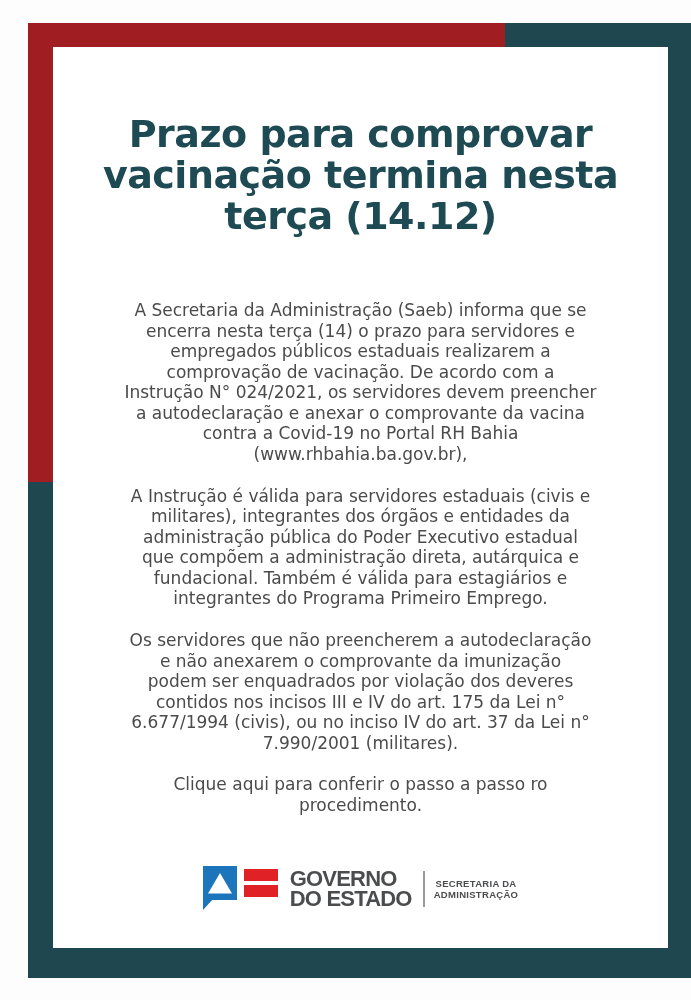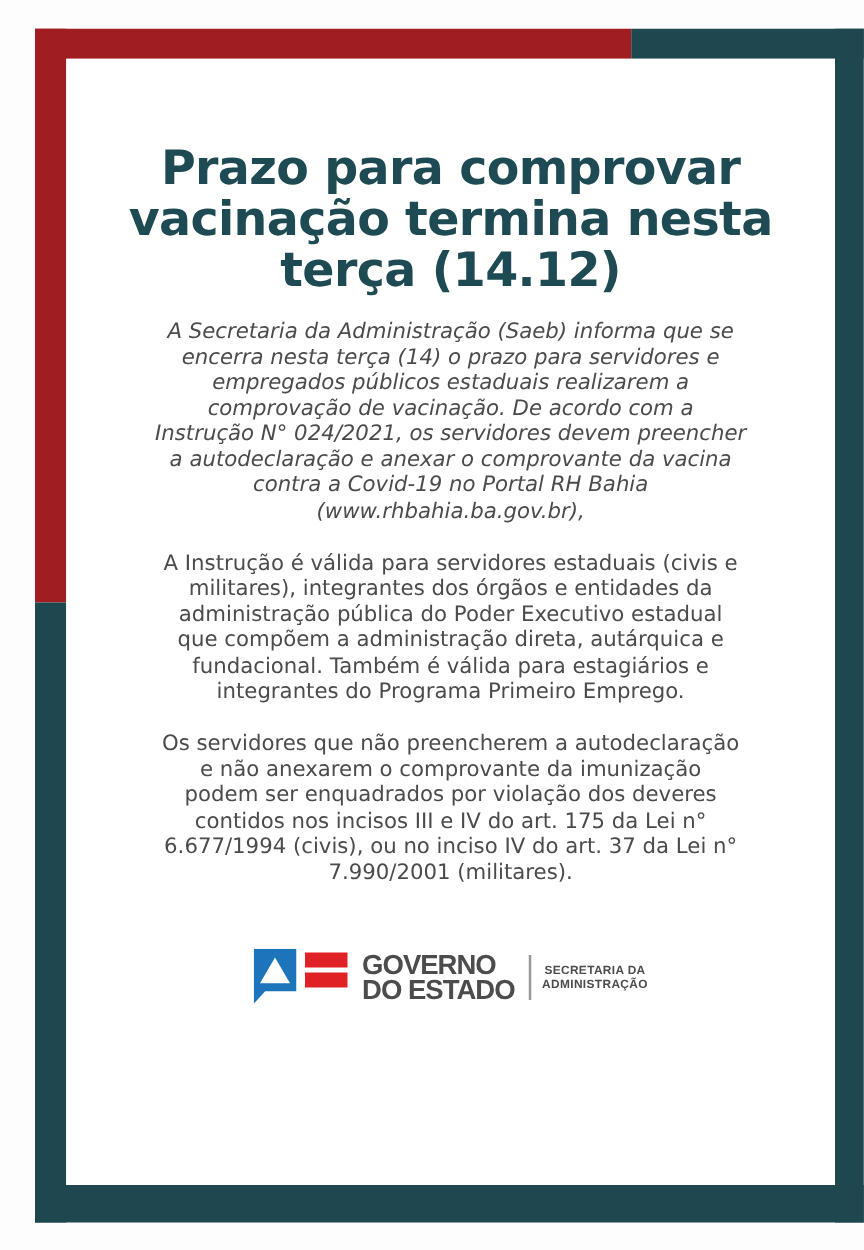--- a/index.html
+++ b/index.html
@@ -33,21 +33,21 @@
     color: var(--title-text, #1d4a53);
     white-space: pre-line;
   }
   p.body-par {
     margin: 21px auto 0; padding: 0;
     max-width: 560px;
     font-size: 17px; line-height: 1.21;
     color: var(--body-text, #4b4b4b);
     white-space: pre-line;
   }
-  p.body-par.first { margin-top: 18px; font-style: italic; }
+  p.body-par.first { margin-top: 63px; }
   .logo-row {
     margin-top: 51px;
     display: flex; align-items: center; justify-content: center;
   }
   .flag-icon { width: 76px; height: 46px; flex: 0 0 auto; }
   .flag-blue { fill: var(--logo-blue, #1c75bb); }
   .flag-white { fill: #ffffff; }
   .flag-red { fill: var(--logo-red, #e02227); }
   .gov-text {
     margin-left: 11px;
@@ -104,20 +104,22 @@
 administração pública do Poder Executivo estadual
 que compõem a administração direta, autárquica e
 fundacional. Também é válida para estagiários e
 integrantes do Programa Primeiro Emprego.</p>
     <p class="body-par">Os servidores que não preencherem a autodeclaração
 e não anexarem o comprovante da imunização
 podem ser enquadrados por violação dos deveres
 contidos nos incisos III e IV do art. 175 da Lei n°
 6.677/1994 (civis), ou no inciso IV do art. 37 da Lei n°
 7.990/2001 (militares).</p>
+    <p class="body-par">Clique aqui para conferir o passo a passo ro
+procedimento.</p>
 
     <div class="logo-row">
       <svg class="flag-icon" viewBox="0 0 76 46" xmlns="http://www.w3.org/2000/svg">
         <rect class="flag-blue" x="0" y="0" width="34" height="34"></rect>
         <polygon class="flag-blue" points="0,33 10,33 0,44"></polygon>
         <polygon class="flag-white" points="17,7 29,27.5 5,27.5"></polygon>
         <rect class="flag-red" x="41" y="3" width="34" height="12"></rect>
         <rect class="flag-red" x="41" y="19" width="34" height="12"></rect>
       </svg>
       <div class="gov-text">

